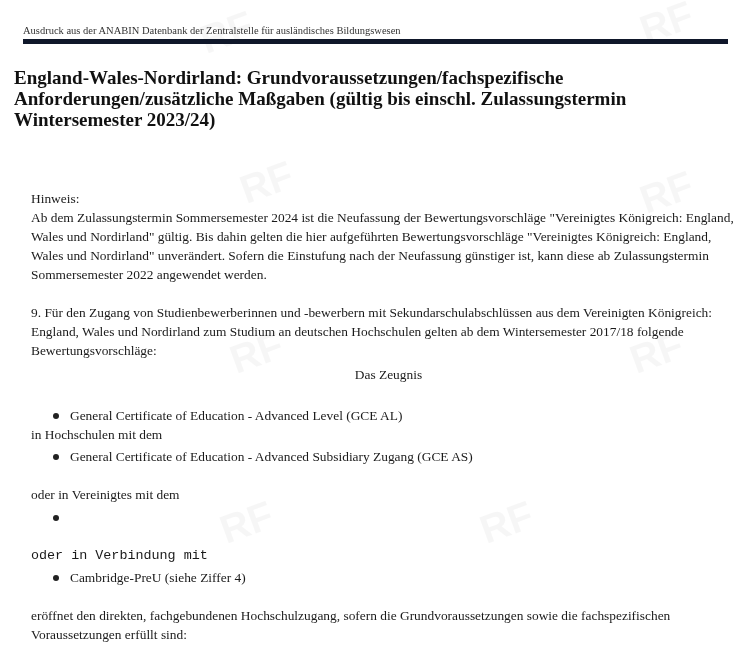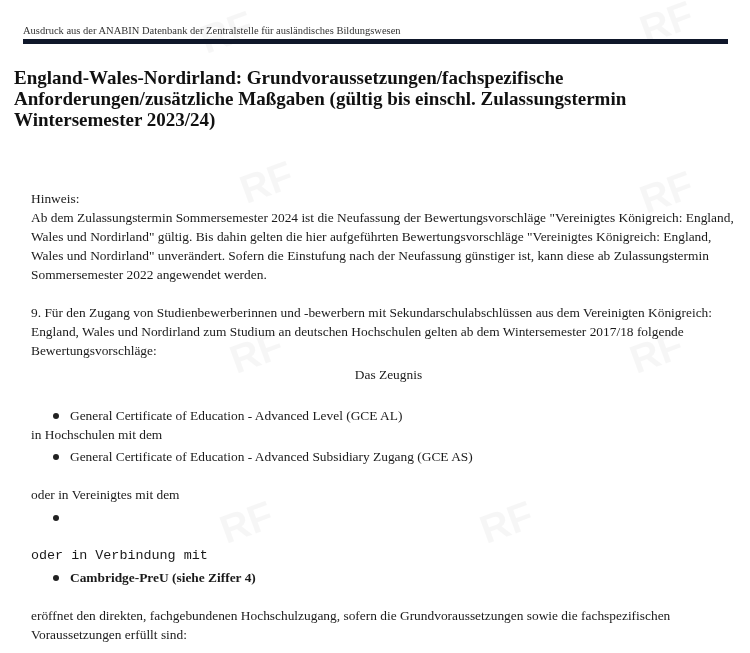--- a/index.html
+++ b/index.html
@@ -16,21 +16,21 @@
   .hinweis-label { top: 181px; }
   .hinweis-text { top: 200px; }
   .para1 { top: 295px; }
   .zeugnis { top: 357px; text-align: center; }
   .bullet { position: absolute; left: 53px; font-size: 13.4px; line-height: 19px; }
   .bullet .dot { display: inline-block; width: 6px; height: 6px; border-radius: 50%; background: #222;
                  margin-right: 11px; vertical-align: middle; position: relative; top: -1px; }
   .b1 { top: 406px; } .c1 { top: 417px; }
   .b2 { top: 447px; } .c2 { top: 477px; }
   .b3 { top: 508px; } .c3 { top: 538px; font-family: Liberation Mono, monospace; }
-  .b4 { top: 568px; font-weight: bold; }
+  .b4 { top: 568px; }
   .para2 { top: 598px; }
 </style>
 </head>
 <body>
 
 <div class="watermark" style="left:200px;top:10px;">RF</div>
 <div class="watermark" style="left:640px;top:0px;">RF</div>
 <div class="watermark" style="left:240px;top:160px;">RF</div>
 <div class="watermark" style="left:640px;top:170px;">RF</div>
 <div class="watermark" style="left:230px;top:330px;">RF</div>

